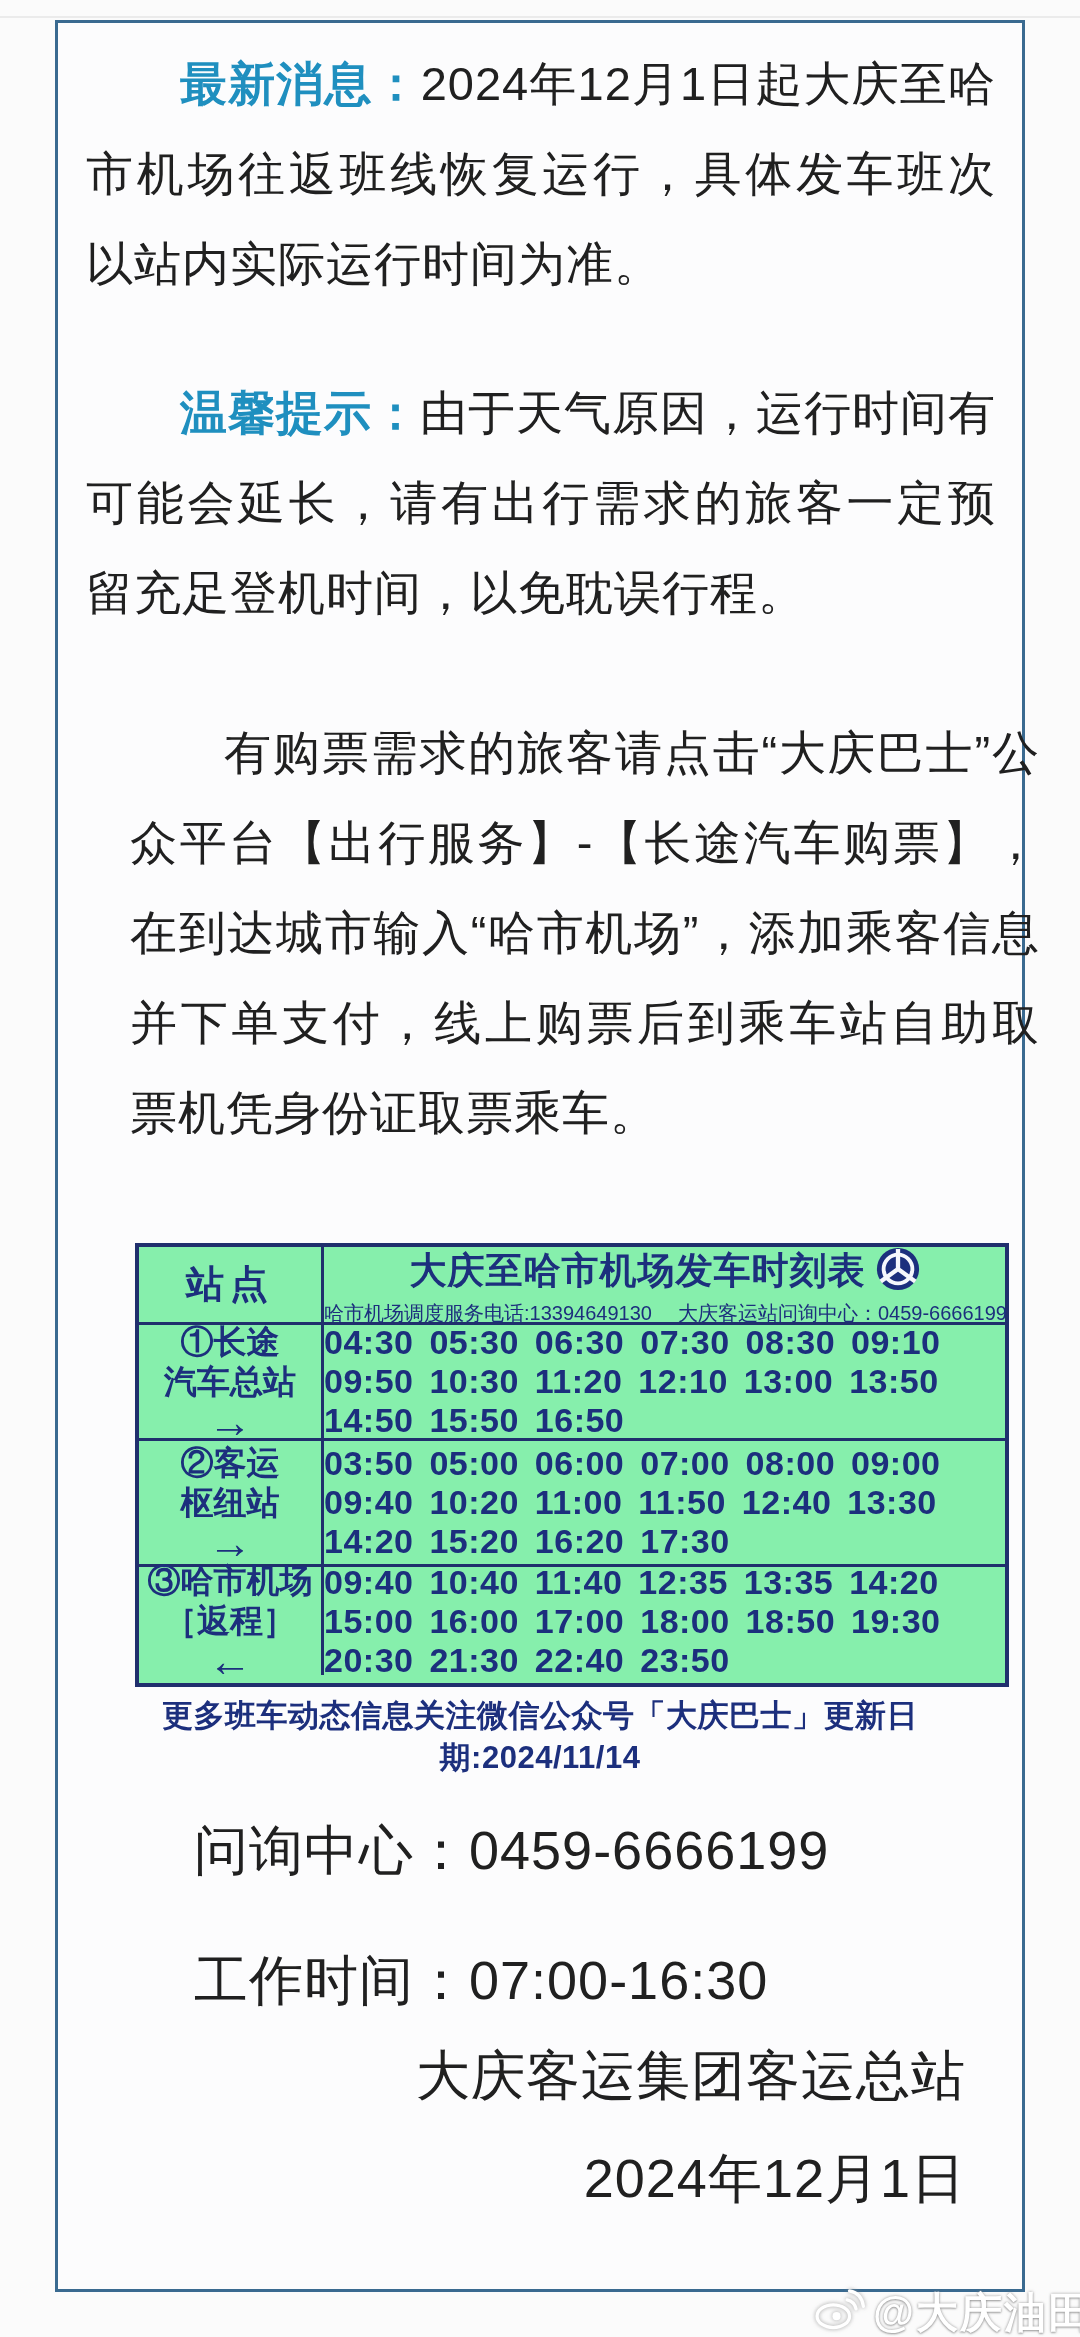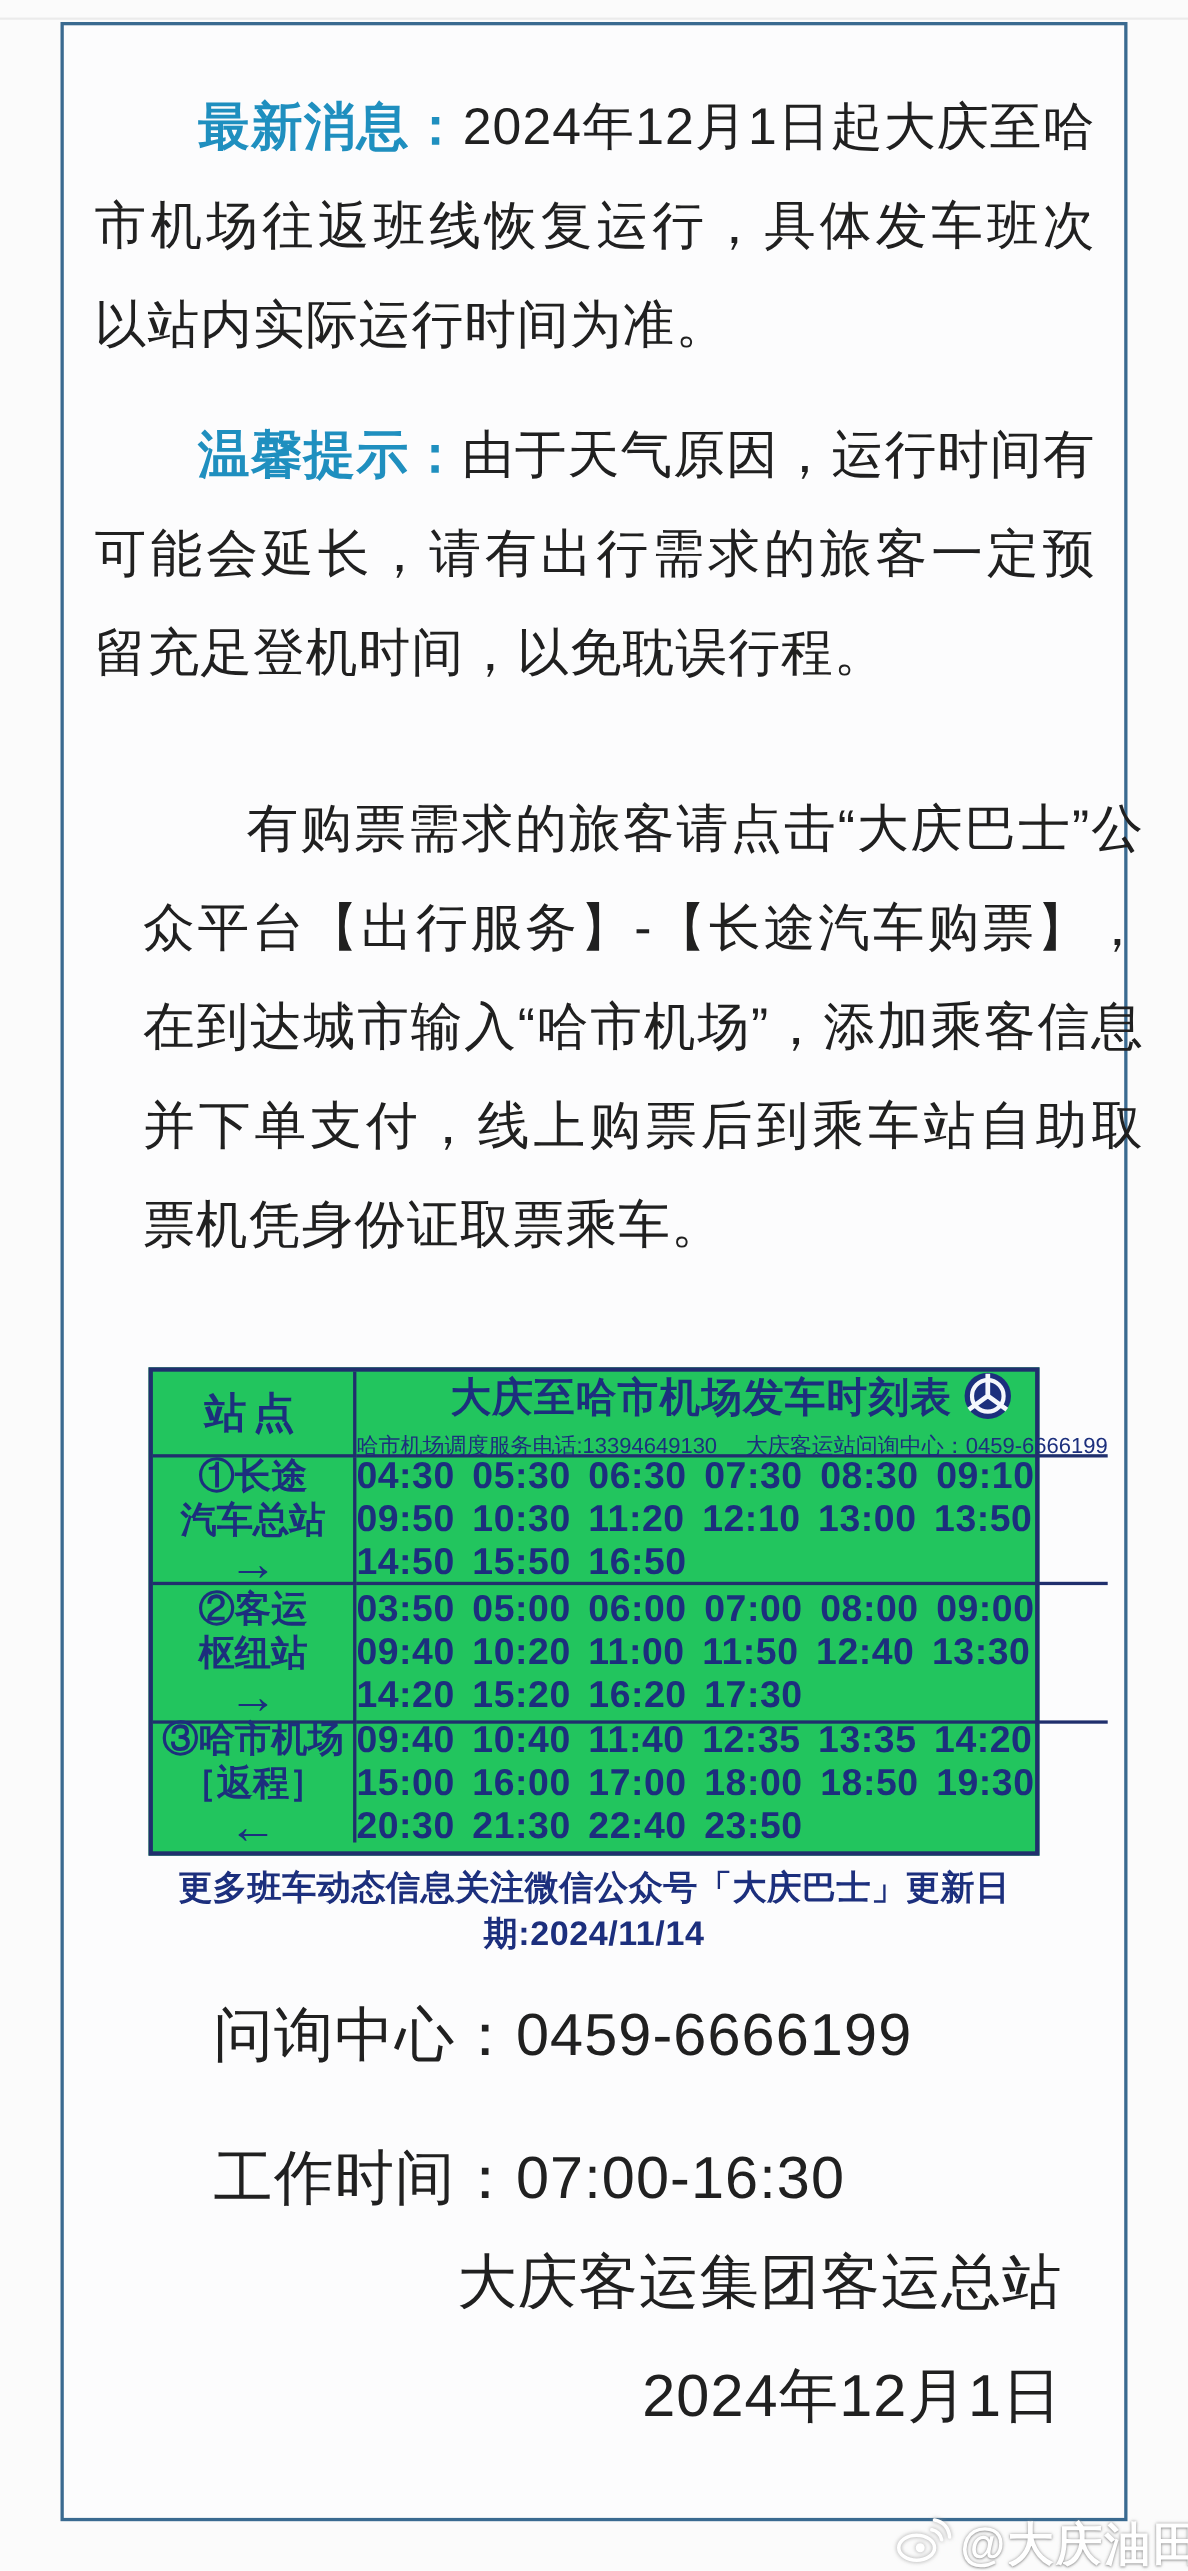--- a/index.html
+++ b/index.html
@@ -21,29 +21,29 @@
     background:#fcfcfd;
   }
   
   .para {
     position:absolute; left:28px; width:910px;
     font-size:47px; line-height:90px; letter-spacing:1px;
     text-indent:2em; color:#202020; font-weight:500;
     text-align:justify;
   }
   .para .lbl { color:#1f8fbf; font-weight:bold; }
-  .p1 { top:47px; }
+  .p1 { top:16px; }
   .p2 { top:345px; }
   .p3 { top:685px;margin-left:44px; }
 
   
   .timetable {
-    position:absolute; left:77px; top:1220px; width:810px; height:444px;
+    position:absolute; left:77px; top:1220px; width:874px; height:444px;
     border:4px solid #202f6d;
-    background:#22c55e;
+    background:#86efac;
     display:grid;
     grid-template-columns:185px 1fr;
     grid-template-rows:78px 116px 126px 108px;
     color:#1c2f7d;
   }
   .tt-cell { display:flex; flex-direction:column; align-items:center; justify-content:center; }
   .tt-col-head { border-right:3px solid #202f6d; border-bottom:3px solid #202f6d;
     font-size:38px; font-weight:bold; letter-spacing:6px; }
   .tt-title-cell { border-bottom:3px solid #202f6d; padding-top:4px; }
   .tt-title-row { display:flex; align-items:center; gap:10px; }

